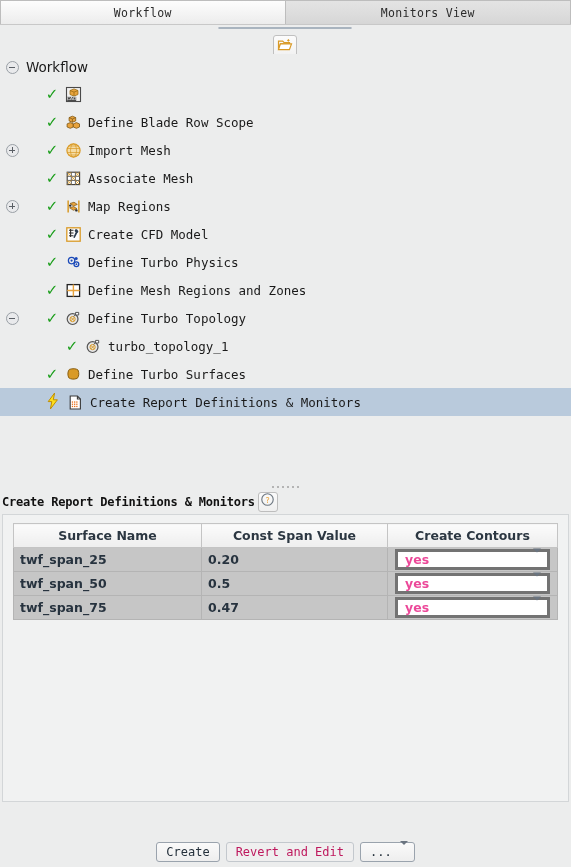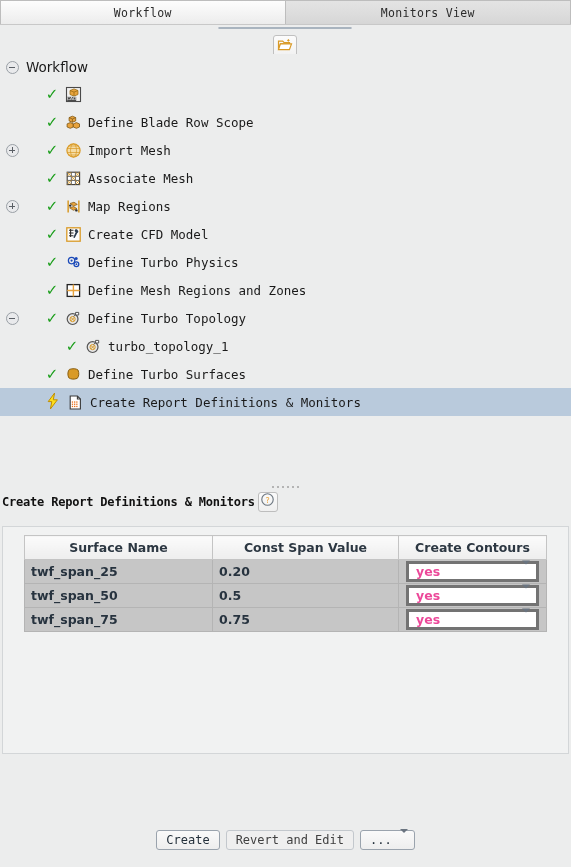--- a/index.html
+++ b/index.html
@@ -137,25 +137,25 @@
   }
   .helpbtn {
     width: 20px; height: 20px;
     border: 1px solid #bdbdbd; border-radius: 3px;
     background: linear-gradient(180deg,#fbfbfb,#efefef);
     display: flex; align-items: center; justify-content: center;
   }
 
   
   .taskpanel {
-    margin: 12px 2px;
-    height: 228px;
+    margin: 0 2px;
+    height: 288px;
     background: #f1f2f2;
     border: 1px solid #d3d6d8;
-    padding: 8px 21px;
+    padding: 8px 10px;
   }
   table.grid {
     width: 100%;
     border-collapse: collapse;
     table-layout: fixed;
     font-family: "DejaVu Sans", sans-serif;
   }
   table.grid th {
     height: 24px;
     background: linear-gradient(180deg,#fbfbfb,#eeeeee);
@@ -188,37 +188,37 @@
   .cellsel .arrow { position: absolute; right: 6px; top: 50%; transform: translateY(-50%); }
   .tri-sm {
     width: 0; height: 0;
     border-left: 4.5px solid transparent;
     border-right: 4.5px solid transparent;
     border-top: 4.5px solid #6a7480;
   }
 
   
   .footer {
-    position: absolute; left: 0; bottom: 12px;
+    position: absolute; left: 0; bottom: 0;
     width: 571px; height: 30px;
     display: flex; align-items: center; justify-content: center; gap: 0px;
     background: #eceded;
   }
   .fbtn {
     height: 20px;
     border: 1px solid #9aa3ad;
     border-radius: 3px;
     background: linear-gradient(180deg,#fafafa,#eeeeee);
     display: flex; align-items: center; justify-content: center;
     padding: 0 9px;
     font-family: "DejaVu Sans Mono", monospace;
     font-size: 12px; color: #24303b;
     margin: 0 3px;
   }
-  .fbtn.disabled { color: #404040; border-color: #c3c8cd; background: #efefef; }
+  .fbtn.disabled { color: #be185d; border-color: #c3c8cd; background: #efefef; }
   .fbtn.menu { padding: 0 6px 0 9px; gap: 8px; }
 </style>
 </head>
 <body>
 
 <div id="app">
 
   <div class="tabbar">
     <div class="tab active">
       <span>Workflow</span>
@@ -545,21 +545,21 @@
           <td>0.5</td>
           <td class="cellcombo">
             <div class="cellsel">
               <span>yes</span>
               <span class="arrow"><span class="tri-sm"></span></span>
             </div>
           </td>
         </tr>
         <tr>
           <td>twf_span_75</td>
-          <td>0.75</td>
+          <td>0.47</td>
           <td class="cellcombo">
             <div class="cellsel">
               <span>yes</span>
               <span class="arrow"><span class="tri-sm"></span></span>
             </div>
           </td>
         </tr>
       </tbody>
     </table>
   </div>

